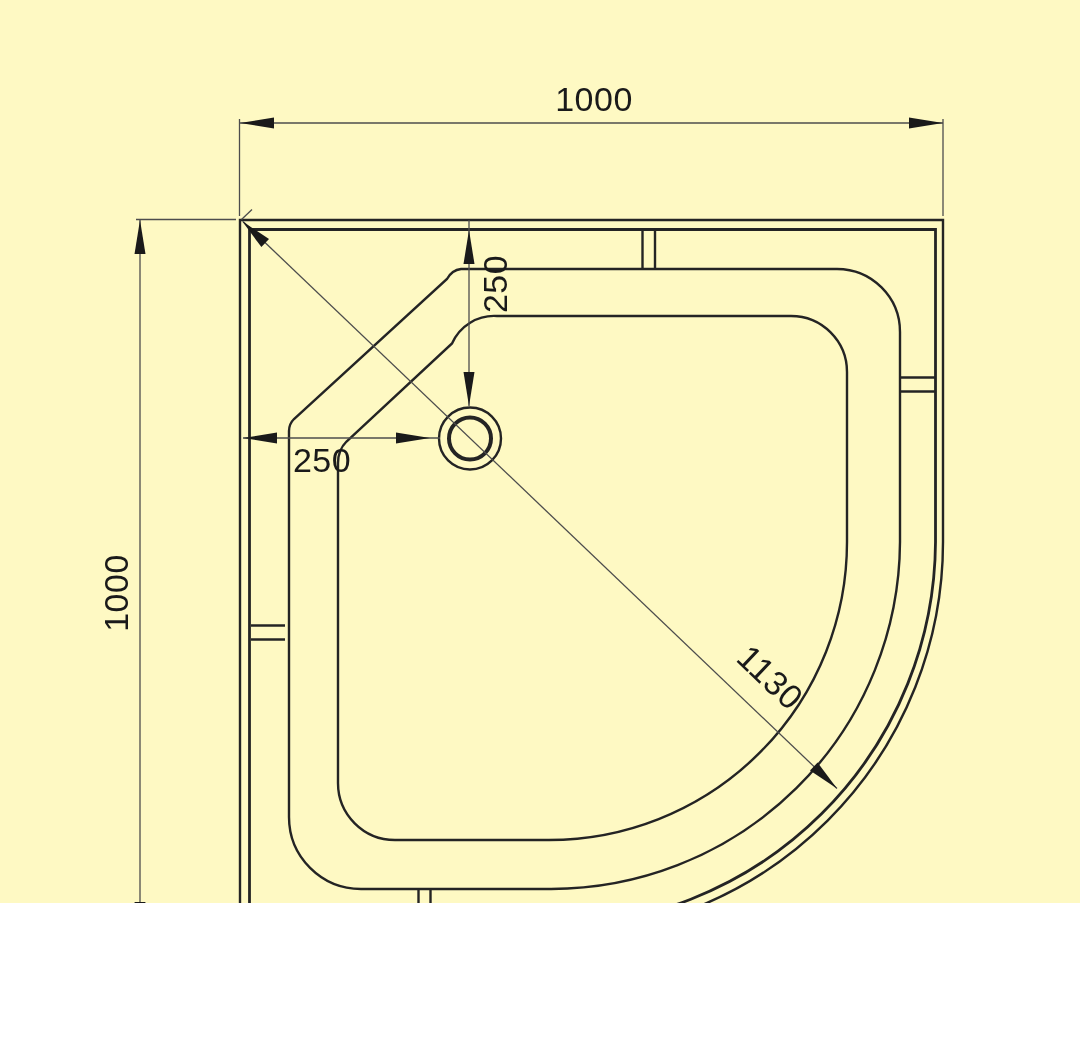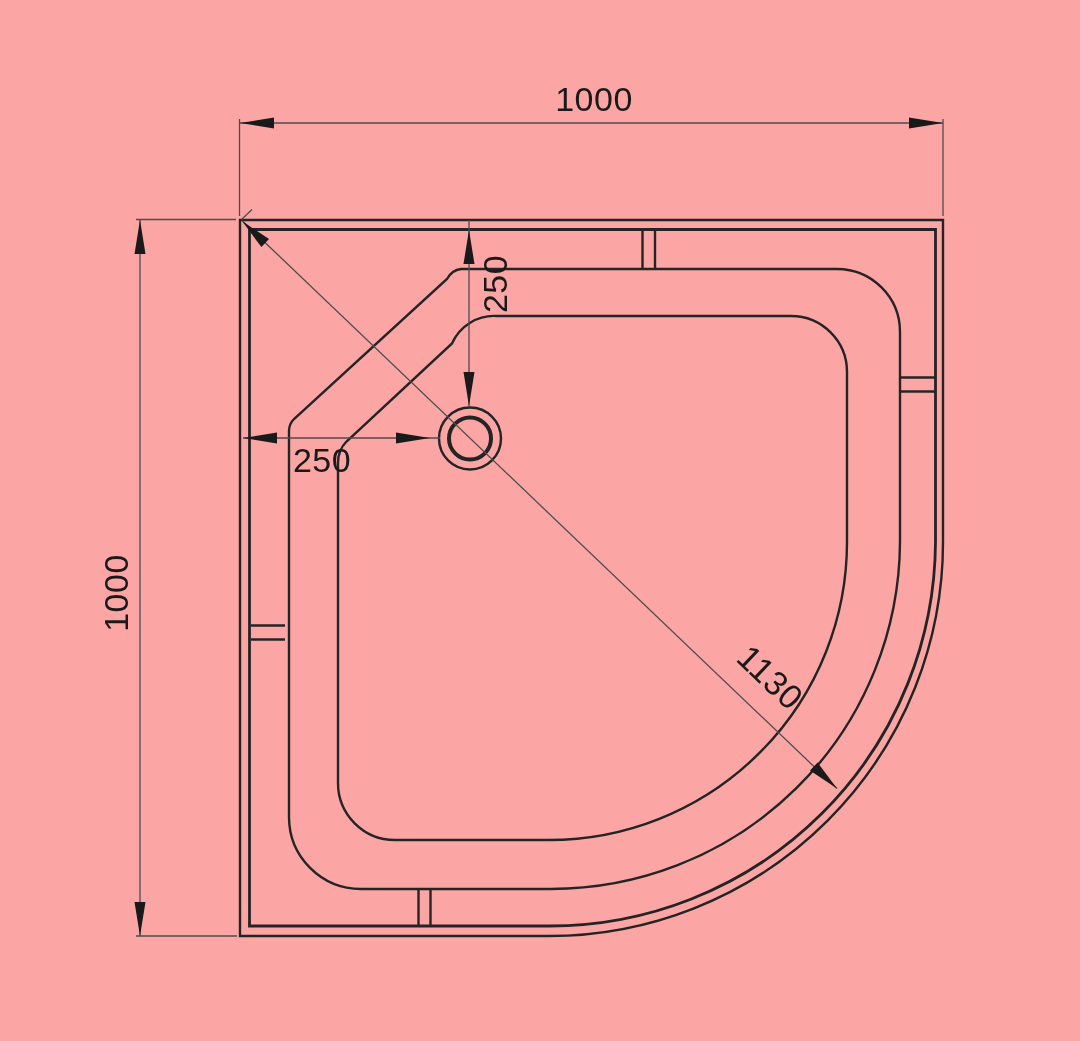--- a/index.html
+++ b/index.html
@@ -3,22 +3,22 @@
 <meta charset="utf-8">
 <style>
   html, body {
     margin: 0;
     padding: 0;
     background: #ffffff;
   }
   .page {
     position: relative;
     width: 1080px;
-    height: 1041px;
-    background: #fca5a5;
+    height: 903px;
+    background: #fef9c3;
     font-family: "Liberation Sans", sans-serif;
   }
   svg { display: block; }
   .geo {
     fill: none;
     stroke: #242424;
     stroke-width: 2.4;
     stroke-linejoin: miter;
   }
   .geo-heavy { stroke-width: 2.8; }

